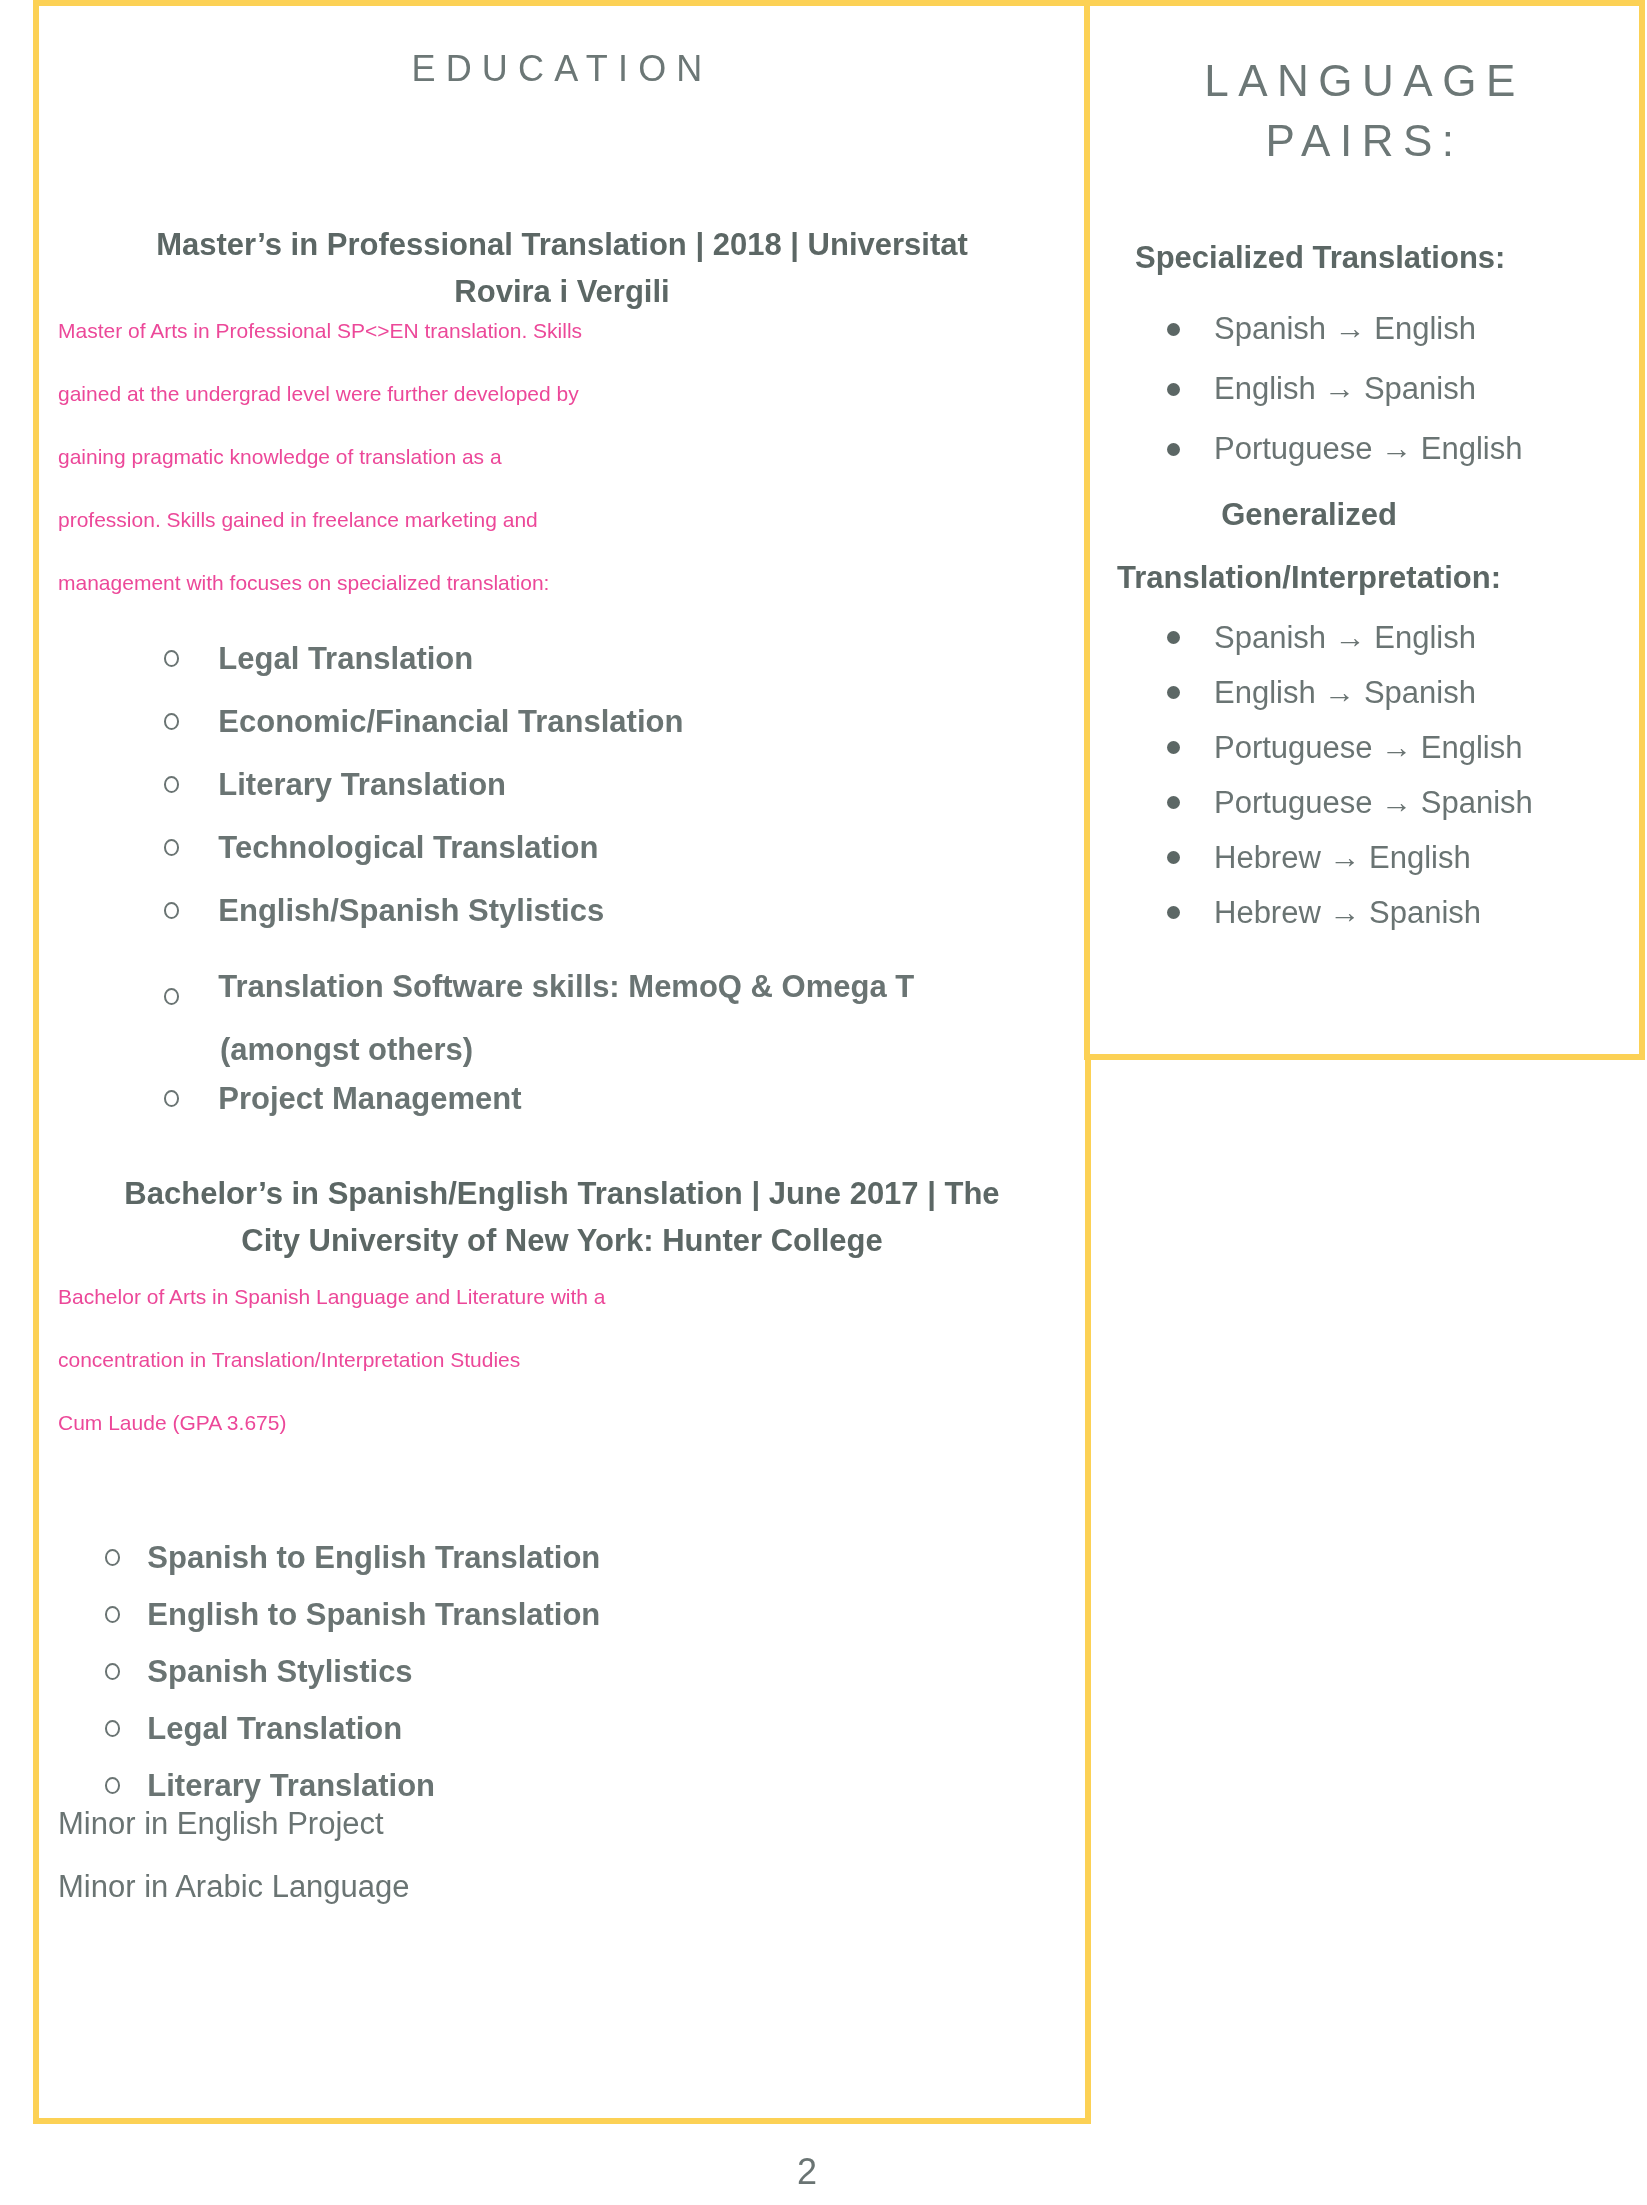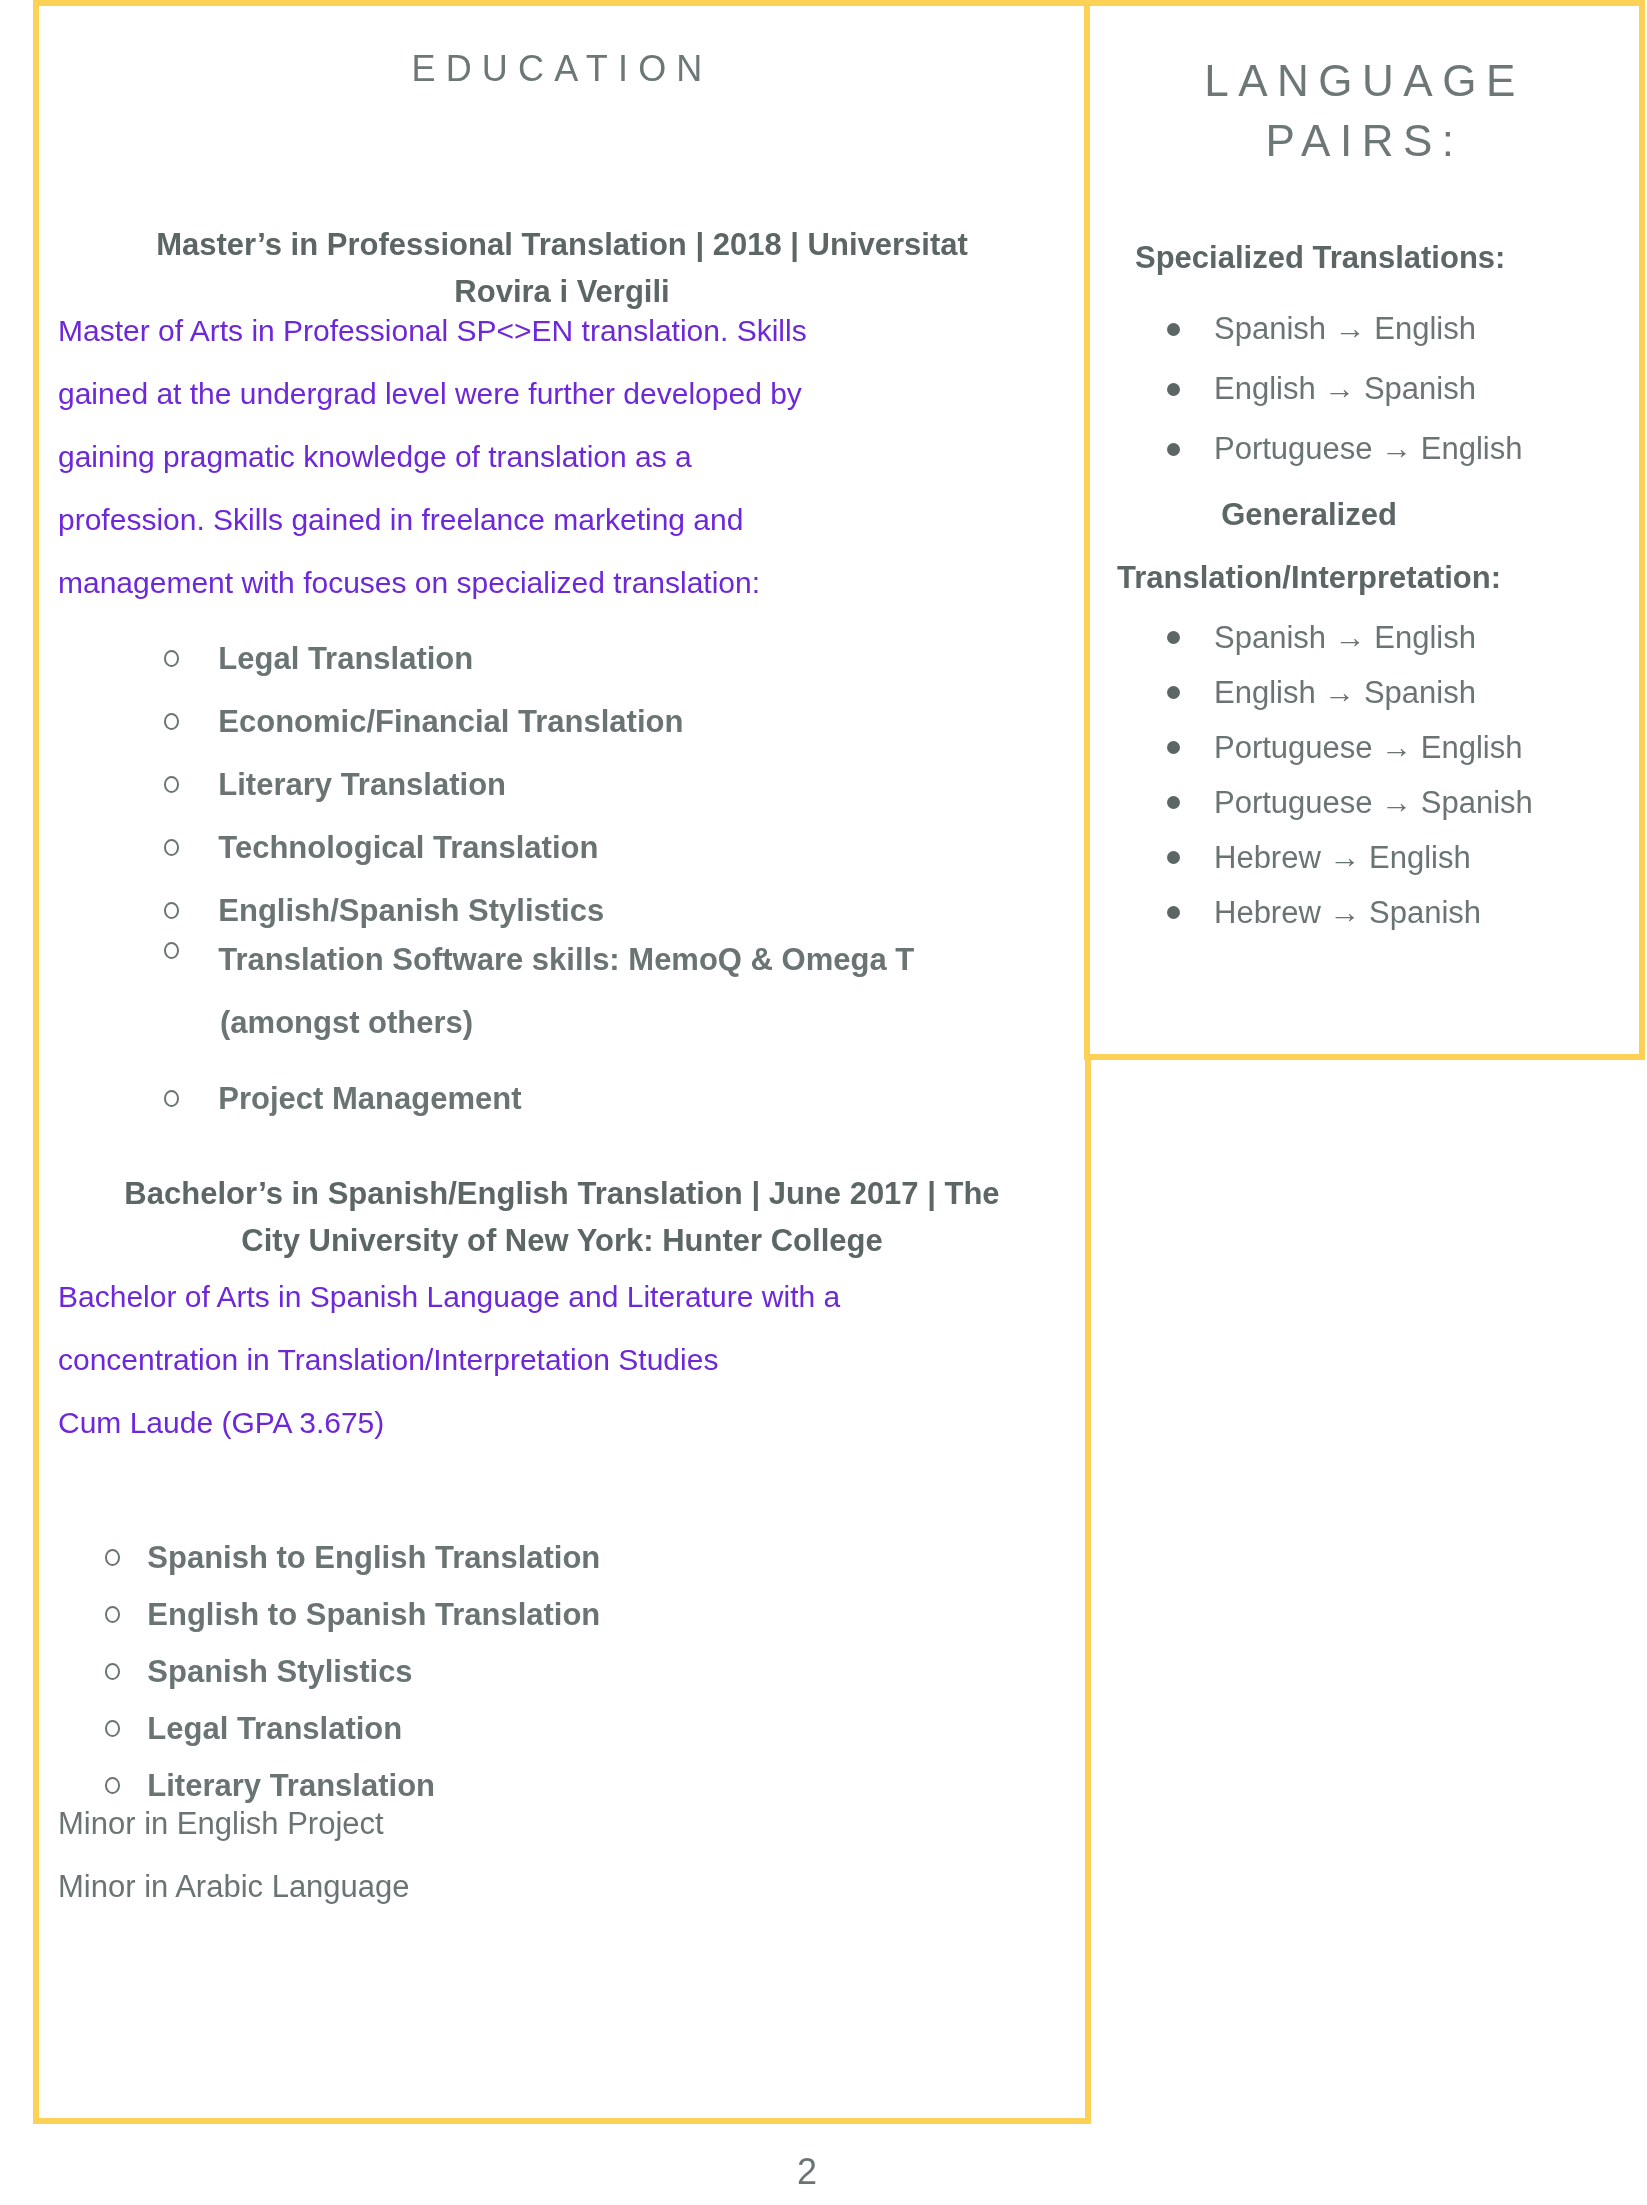--- a/index.html
+++ b/index.html
@@ -28,43 +28,43 @@
     font-size:36px; font-weight:400; letter-spacing:10.2px;
     color:#6c7776;
   }
   .deg-heading {
     text-align:center; font-weight:bold; font-size:31px;
     line-height:47px; color:#5c6765; padding:0 29px;
   }
   .masters-heading   { top:215px; }
   .bachelors-heading { top:1164px; }
   .para {
-    font-size:30px; line-height:63px; padding:0 22px 0 19px;
-    color:#6d28d9;
+    font-size:21px; line-height:63px; padding:0 22px 0 19px;
+    color:#ec4899;
   }
   .masters-para   { top:293px; }
   .bachelors-para { top:1259px; }
 
   ul { list-style:none; }
   .o-list li { display:flex; align-items:center; }
   .masters-list { top:621px; }
   .masters-list li { height:63px; }
   .bachelors-list { top:1523px; }
   .bachelors-list li { height:57px; }
 
   .o-bullet {
     display:inline-block; width:15.3px; height:17px;
     border:2.2px solid #6a7473; border-radius:50%;
     flex:0 0 auto;
   }
   .masters-list .o-bullet   { margin-left:125px; margin-right:39px; }
   .bachelors-list .o-bullet { margin-left:66px;  margin-right:27px; }
   .o-list .item-label { font-size:31px;font-weight:bold; }
   .two-line { flex-wrap:wrap; height:125px !important; }
-  .two-line .row { width:100%; height:63px; display:flex; align-items:flex-start; }
+  .two-line .row { width:100%; height:63px; display:flex; align-items:flex-end; }
   .two-line .cont-row { padding-left:181px; }
 
   .minors { top:1786px; font-size:31px; line-height:63px; padding-left:19px; }
 
   
   .lang-title {
     top:45px; text-align:center;
     font-size:44px; letter-spacing:9.5px; line-height:60px;
     color:#6c7776; font-weight:400;
   }

